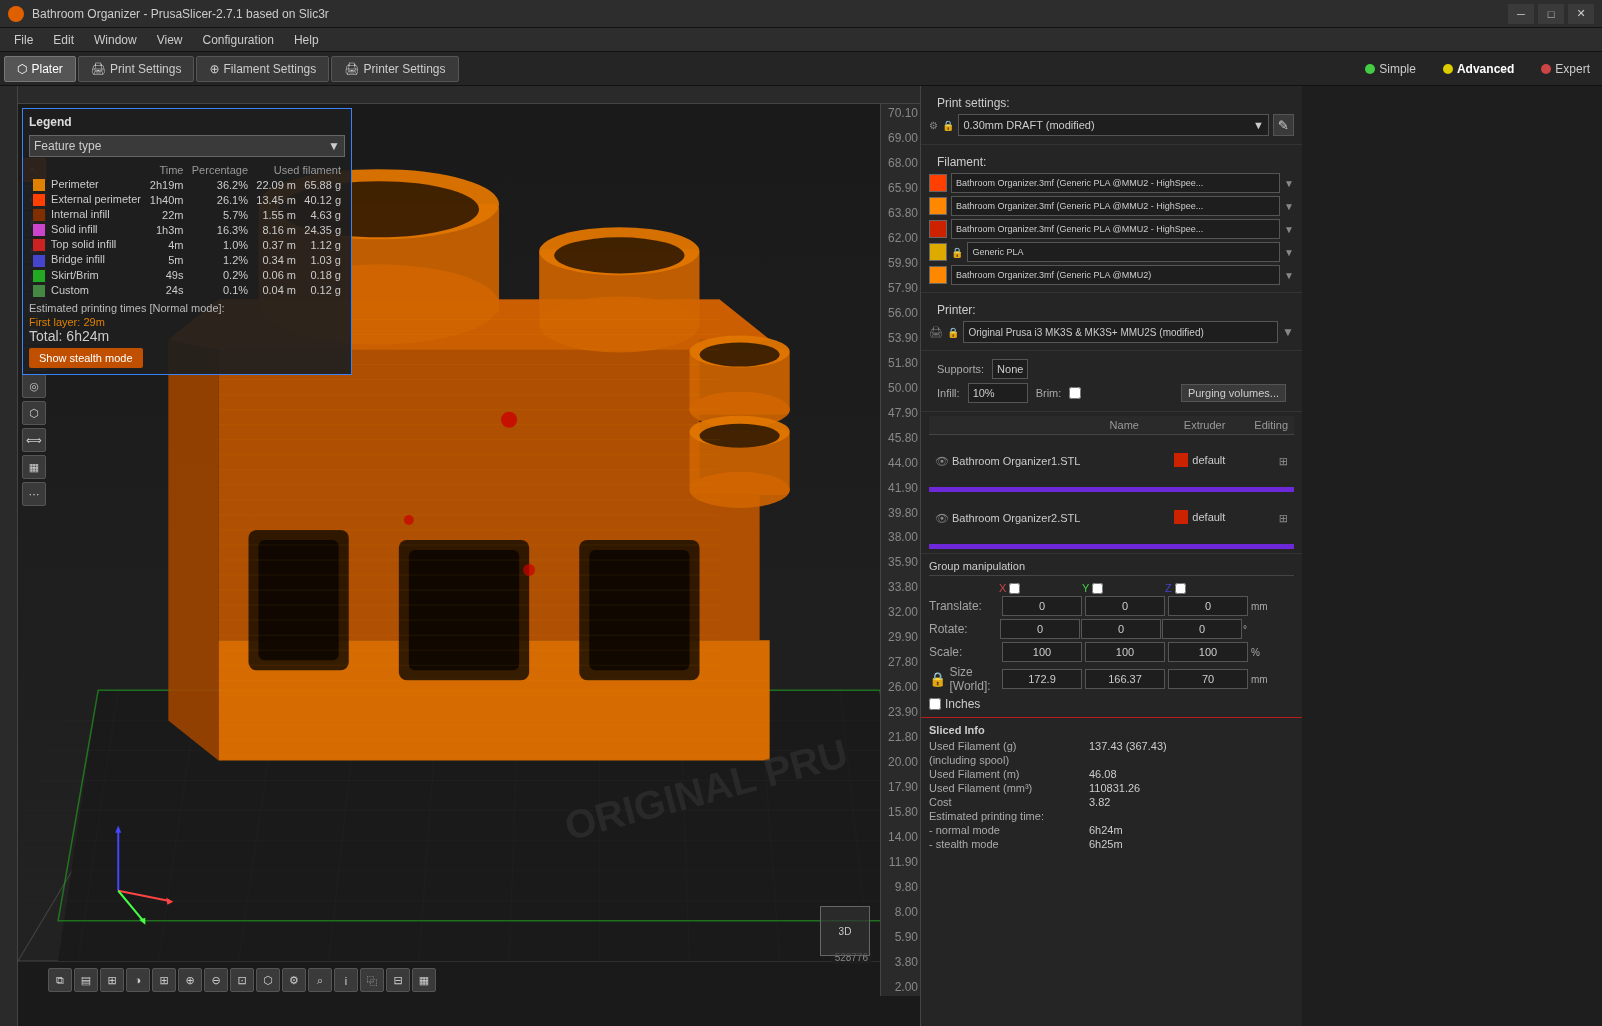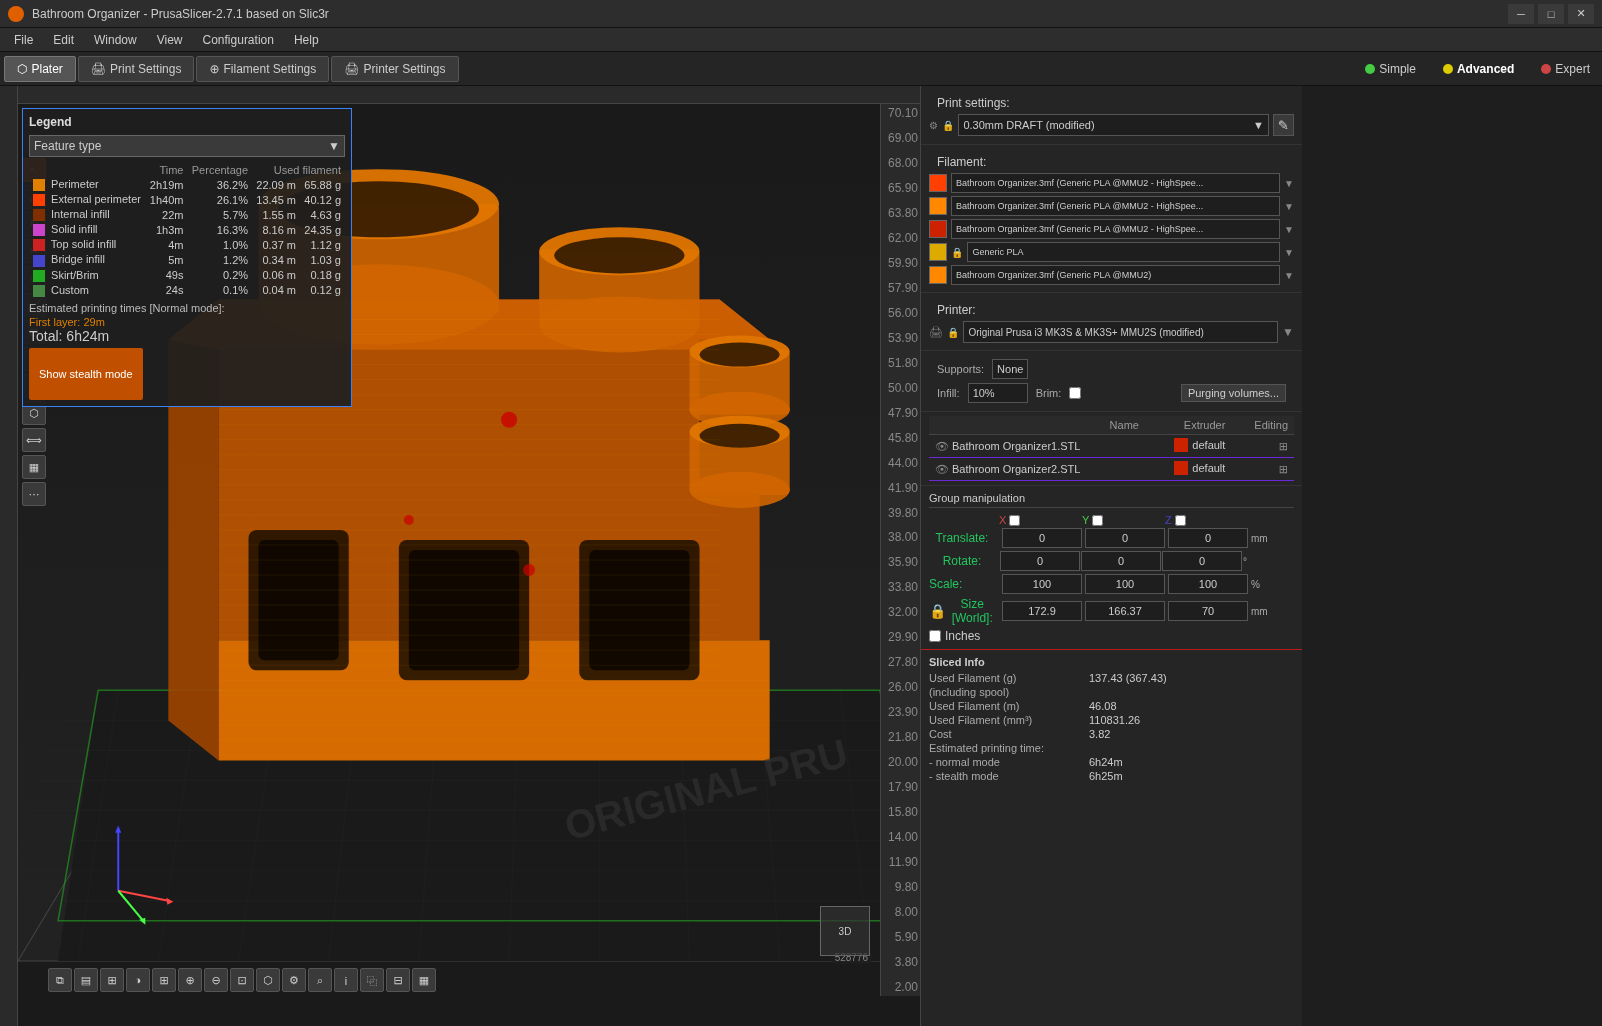--- a/index.html
+++ b/index.html
@@ -46,21 +46,21 @@
     #legend-dropdown { width: 100%; background: #3a3a3a; border: 1px solid #666; color: #ccc; padding: 2px 4px; font-size: 12px; margin-bottom: 6px; display: flex; align-items: center; justify-content: space-between; cursor: pointer; height: 22px; }
     .legend-table { width: 100%; border-collapse: collapse; font-size: 11px; }
     .legend-table th { color: #999; text-align: right; padding: 1px 4px; font-weight: normal; }
     .legend-table th:first-child { text-align: left; }
     .legend-table td { padding: 1px 4px; color: #ccc; text-align: right; }
     .legend-table td:first-child { text-align: left; }
     .color-swatch { width: 12px; height: 12px; display: inline-block; vertical-align: middle; margin-right: 3px; }
     .estimated-times { font-size: 11px; margin-top: 4px; color: #bbb; }
     .first-layer { color: #e08000; font-size: 11px; margin-top: 2px; }
     .total-time { color: #ccc; font-size: 14px; }
-    .stealth-btn { background: #c05000; color: #fff; border: none; padding: 20px 10px; cursor: pointer; font-size: 11px; margin-top: 4px; border-radius: 2px; }
+    .stealth-btn { background: #c05000; color: #fff; border: none; padding: 4px 10px; cursor: pointer; font-size: 11px; margin-top: 4px; border-radius: 2px; }
     .tool-btn { width: 24px; height: 24px; background: #3a3a3a; border: 1px solid #555; color: #ccc; cursor: pointer; display: flex; align-items: center; justify-content: center; font-size: 11px; border-radius: 2px; }
     .tool-btn.active { background: #e06000; border-color: #ff8000; }
 
     
     #right-panel { width: 382px; background: #252525; border-left: 1px solid #444; display: flex; flex-direction: column; overflow-y: auto; }
 
     .section-label { color: #ccc; font-size: 12px; margin: 6px 8px 4px; }
     .section-block { padding: 4px 8px; border-bottom: 1px solid #333; }
 
     
@@ -82,29 +82,29 @@
     
     .options-row { display: flex; align-items: center; gap: 8px; margin: 4px 8px; }
     .opt-label { color: #aaa; font-size: 11px; }
     .opt-value { background: #1e1e1e; border: 1px solid #555; color: #ccc; padding: 1px 4px; font-size: 11px; height: 20px; display: flex; align-items: center; cursor: pointer; }
     .purge-btn { margin-left: auto; background: #3a3a3a; border: 1px solid #555; color: #ccc; padding: 2px 6px; font-size: 11px; cursor: pointer; }
 
     
     .obj-table { width: 100%; border-collapse: collapse; font-size: 11px; }
     .obj-table th { background: #2a2a2a; color: #999; padding: 3px 6px; text-align: right; border-bottom: 1px solid #444; font-weight: normal; }
     .obj-table th.right { text-align: right; }
-    .obj-table td { padding: 3px 6px; border-bottom: 1px solid #6d28d9; color: #ccc; }
+    .obj-table td { padding: 18px 6px; border-bottom: 5px solid #6d28d9; color: #ccc; }
     .obj-table td.right { text-align: right; }
     .eye-btn { background: transparent; border: none; color: #888; cursor: pointer; font-size: 11px; }
     .copy-btn { background: transparent; border: none; color: #888; cursor: pointer; font-size: 11px; }
 
     
     .group-section { padding: 6px 8px; border-bottom: 1px solid #b91c1c; }
     .group-title { color: #ccc; font-size: 11px; margin-bottom: 6px; border-bottom: 1px solid #444; padding-bottom: 3px; }
-    .manip-label { color: #22c55e; text-align: center; padding-right: 4px; }
+    .manip-label { color: #a3a3a3; text-align: left; padding-right: 4px; }
     .manip-input { background: #1e1e1e; border: 1px solid #555; color: #ccc; padding: 1px 3px; font-size: 11px; height: 20px; width: 100%; text-align: center; }
     .manip-unit { color: #aaa; font-size: 10px; }
     .lock-big { font-size: 14px; color: #888; cursor: pointer; }
     .inches-row { display: flex; align-items: center; gap: 4px; margin-top: 4px; }
 
     
     .sliced-section { padding: 6px 8px; }
     .sliced-title { color: #ccc; font-size: 11px; margin-bottom: 4px; font-weight: bold; }
     .sliced-row { display: flex; font-size: 11px; margin-bottom: 2px; }
     .sliced-key { color: #aaa; min-width: 160px; }

